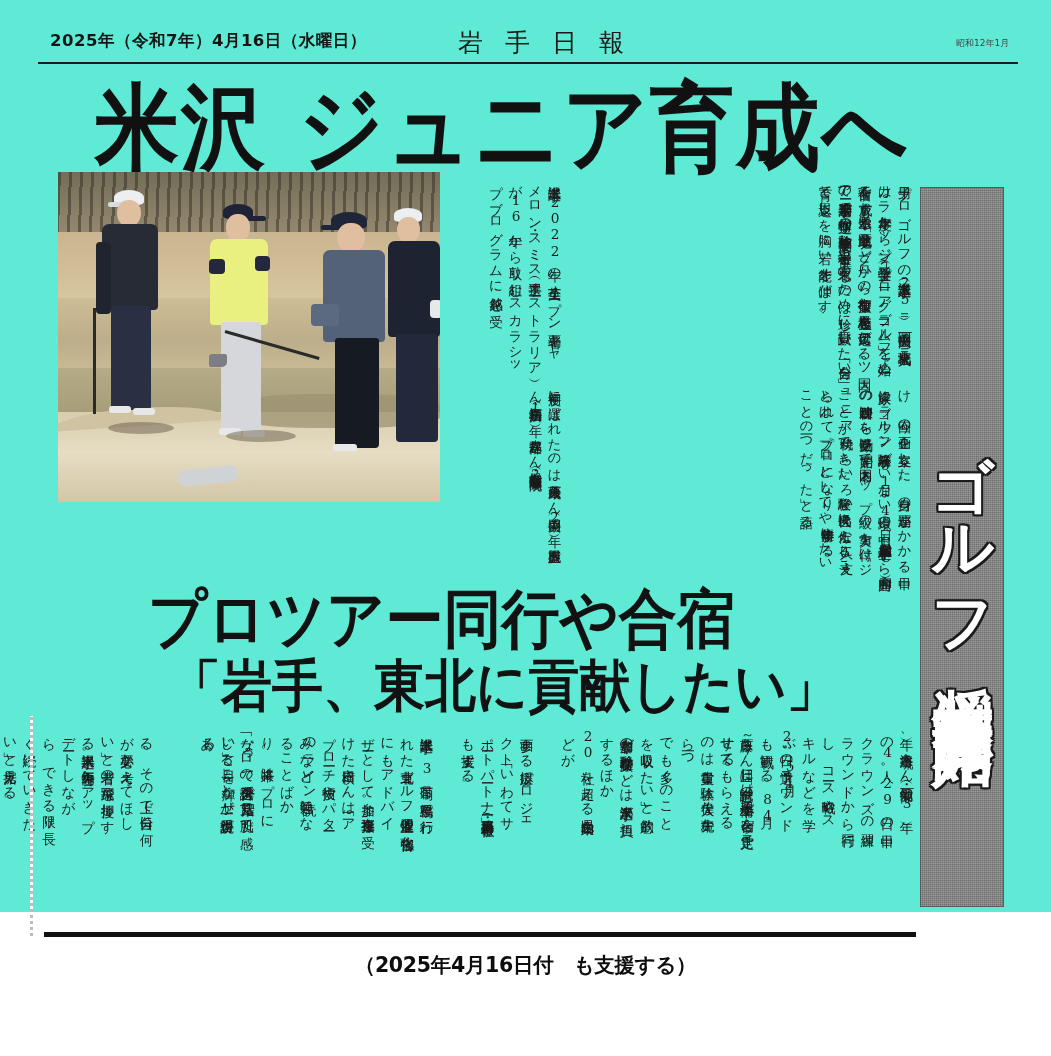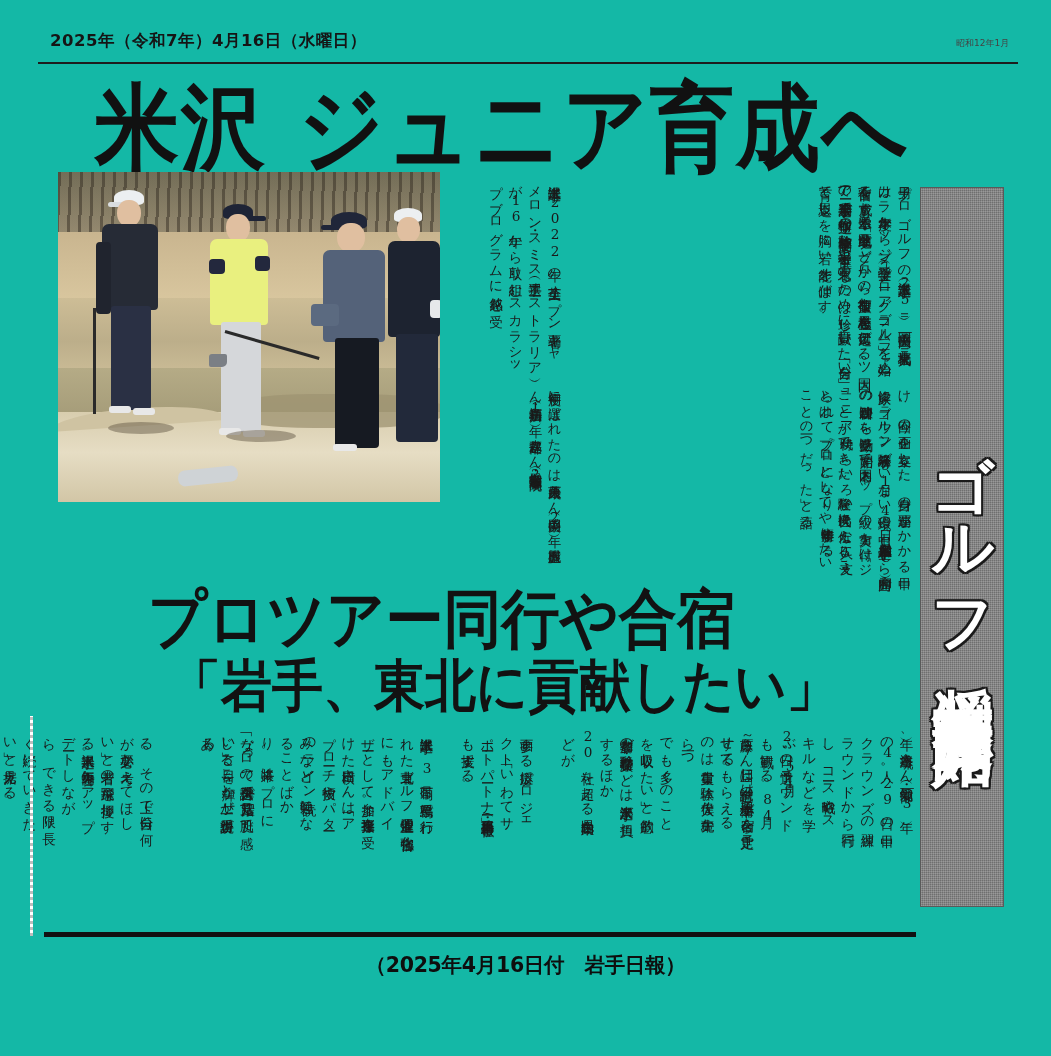--- a/index.html
+++ b/index.html
@@ -13,22 +13,22 @@
     font-family: "Liberation Serif", "DejaVu Serif", serif;
     overflow: hidden;
     position: relative;
   }
 
   
   #scan {
     position: absolute;
     left: 0; top: 0;
     width: 1051px;
-    height: 1056px;
-    background: #14b8a6;
+    height: 912px;
+    background: #5eead4;
   }
 
   
   #masthead {
     position: absolute;
     left: 38px; top: 28px;
     width: 980px; height: 36px;
   }
   #masthead .issue-date {
     position: absolute;
@@ -247,20 +247,21 @@
     background: repeating-linear-gradient(0deg,#bdbdbd 0 3px, #ffffff 3px 6px);
   }
 </style>
 </head>
 <body>
 
 <div id="scan">
 
   <div id="masthead">
     <div class="issue-date">2025年（令和7年）4月16日（水曜日）</div>
+    <div class="paper-name">岩手日報</div>
     <div class="founded">昭和12年1月</div>
     <div class="rule"></div>
   </div>
 
   <div id="main-headline">米沢 ジュニア育成へ</div>
 
   <div id="vertical-banner">
     <div class="vtext">ゴルフ奨学制度今月開始</div>
   </div>
 
@@ -350,16 +351,16 @@
     <div class="vcol" style="right:480px; top:0px;  height:100px; width:19px;">米沢選手は、3月下旬に福島県で行われた東北ゴルフ連盟主催の強化合宿にもアドバイザーとして参加。直接指導を受けた横田さんは「アプローチ技術やパターのライン読</div>
     <div class="vcol" style="right:600px; top:0px;  height:100px; width:19px;">みなど、勉強になることばかり。将来はプロになって海外で活躍したい」と目を輝かせる。</div>
     <div class="vcol" style="right:660px; top:0px;  height:100px; width:19px;">「プロの試合を見て肌で感じることが一番説得力があ</div>
     <div class="vcol" style="right:760px; top:0px;  height:100px; width:19px;">る。その上で自分に何が必要か考えてほしい」と若者の飛躍を後押しする米沢選手。「毎年内容をアップデートしながら、できる限り長く続けていきたい」と見据える。</div>
   </div>
 
   <div id="left-edge"></div>
   <div id="rule-bottom-1"></div>
 
   <div id="bottom-caption">
-    <div class="line2">（2025年4月16日付　岩手日報）</div>
+    <div class="line2">（2025年4月16日付　も支援する）</div>
   </div>
 
 </div>
 
 </body></html>

